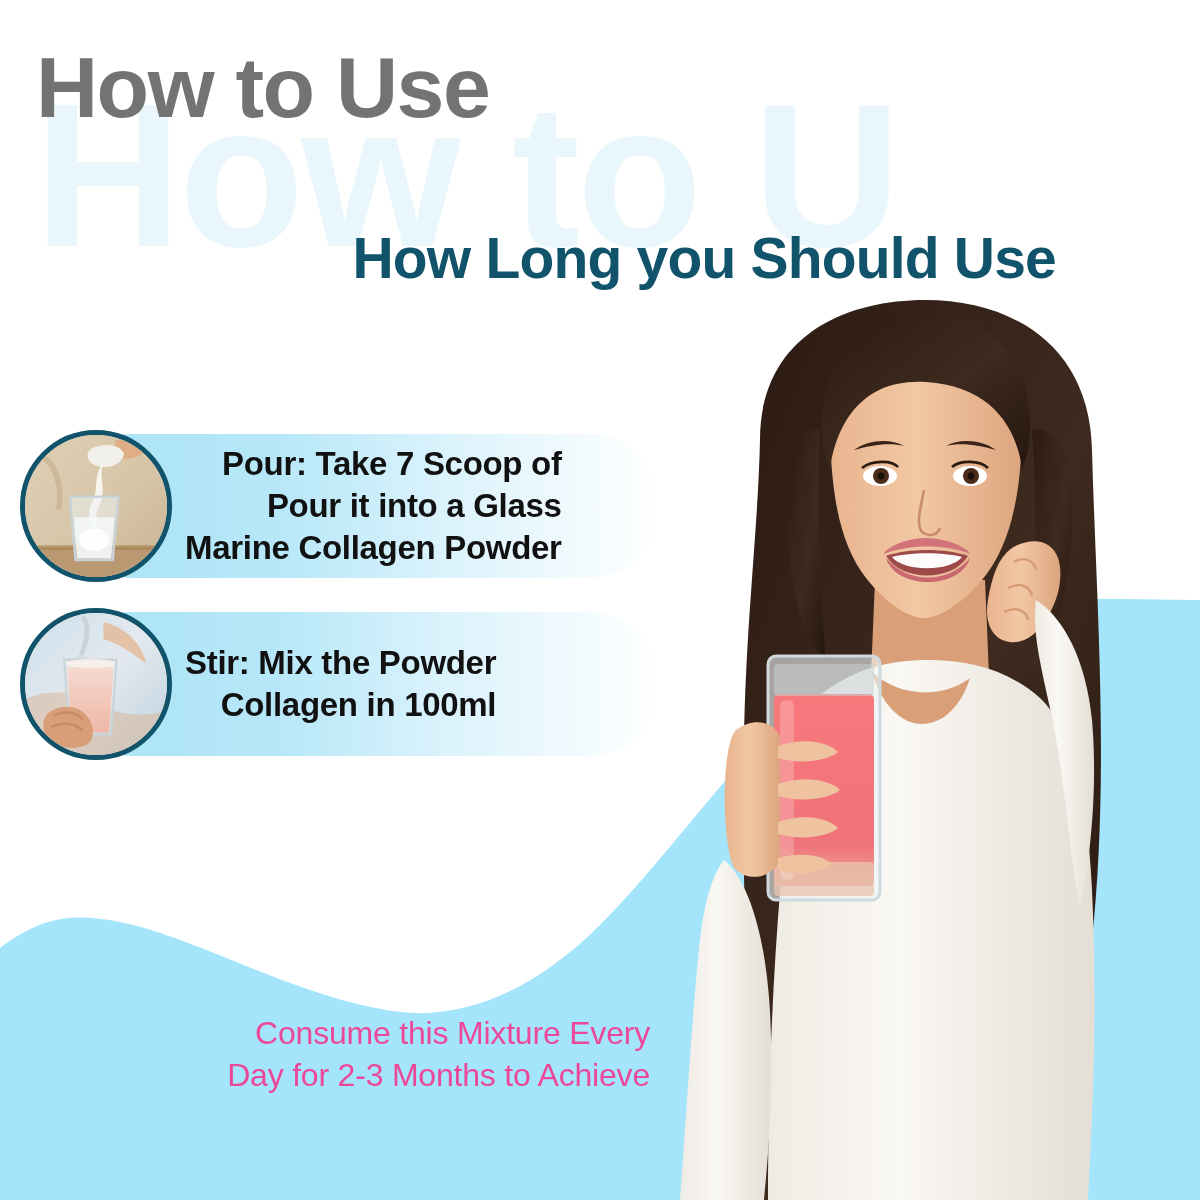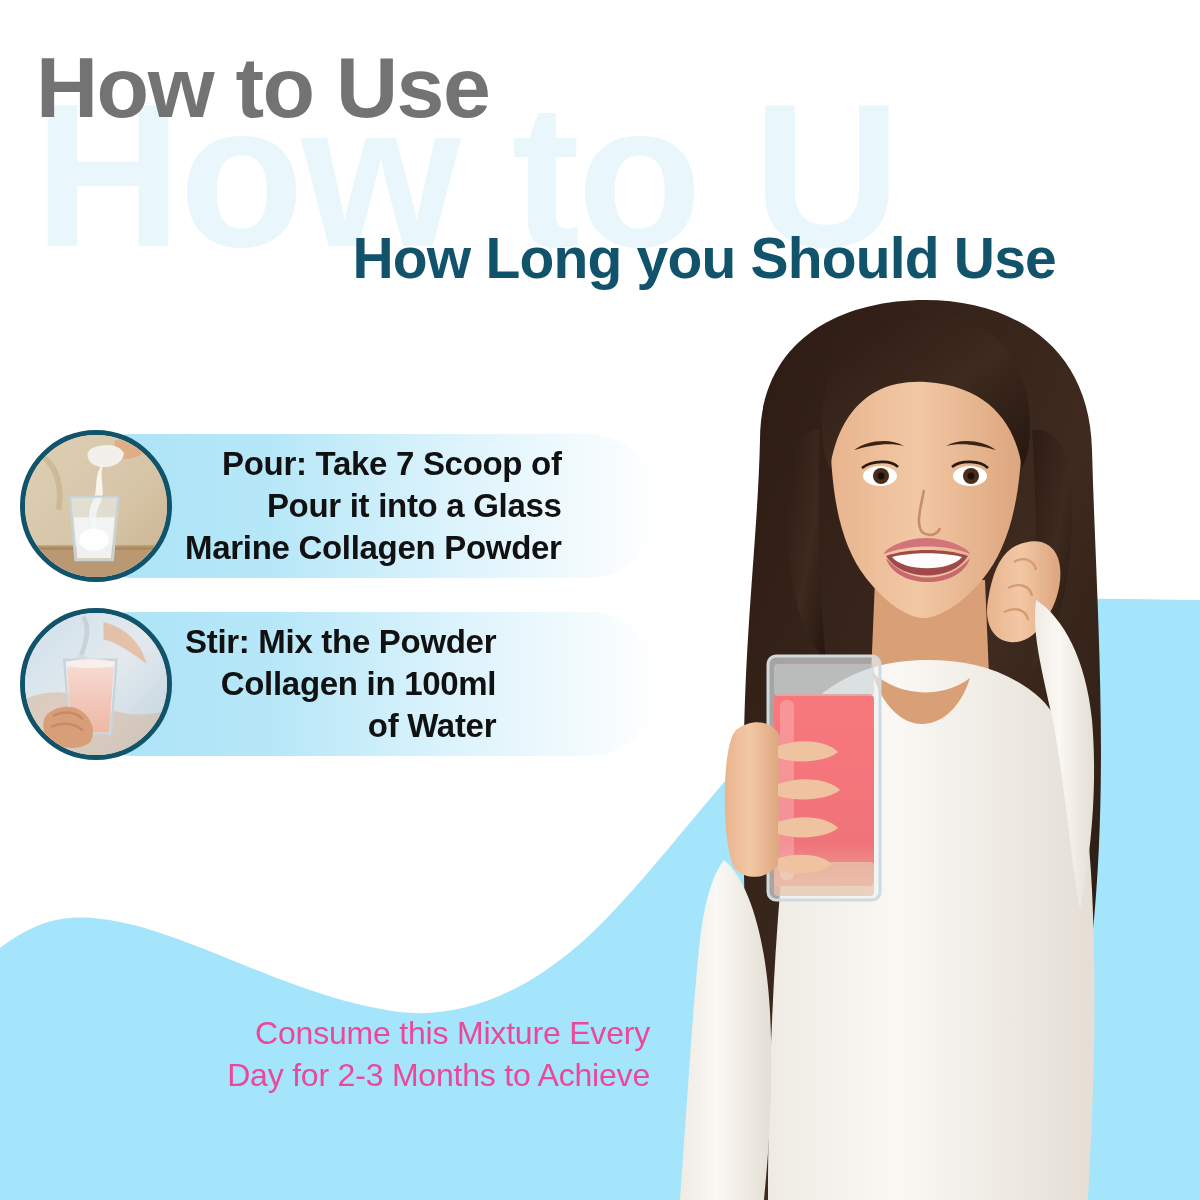--- a/index.html
+++ b/index.html
@@ -332,21 +332,20 @@
 
           <path d="M24,108 C36,98 52,98 62,106 C72,114 76,128 70,138
                    C58,148 34,146 24,134 C18,126 18,114 24,108 Z" fill="#D79E78"></path>
           <path d="M30,110 C42,104 56,106 62,114" stroke="#C68B66" stroke-width="2.6" fill="none"></path>
           <path d="M28,122 C40,116 54,118 62,126" stroke="#C68B66" stroke-width="2.6" fill="none"></path>
         </svg>
       </div>
       <div class="step-text">
         <span class="ln">Stir: Mix the Powder</span>
         <span class="ln">Collagen in 100ml</span>
-        <span class="ln">of Water</span>
       </div>
     </div>
 
   </div>
 
   <div class="footer-note">
     <span class="ln">Consume this Mixture Every</span>
     <span class="ln">Day for 2-3 Months to Achieve</span>
   </div>
 

